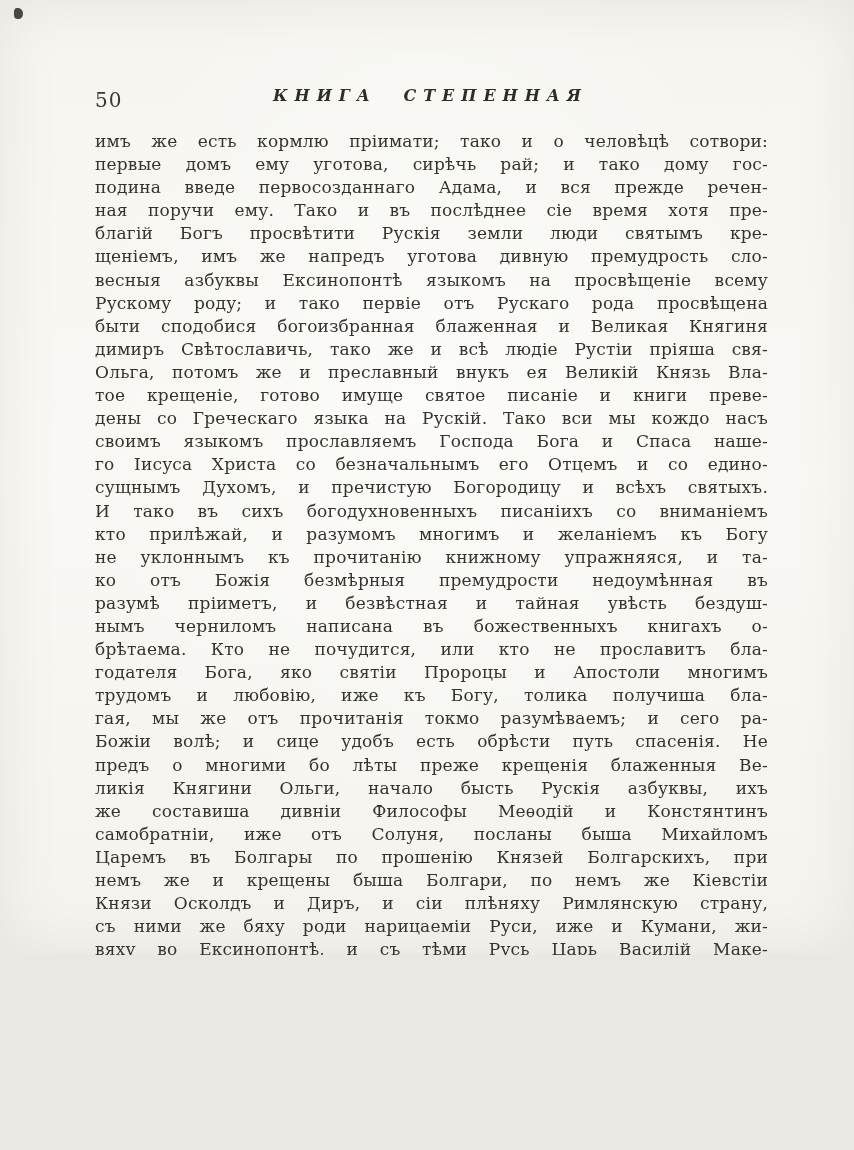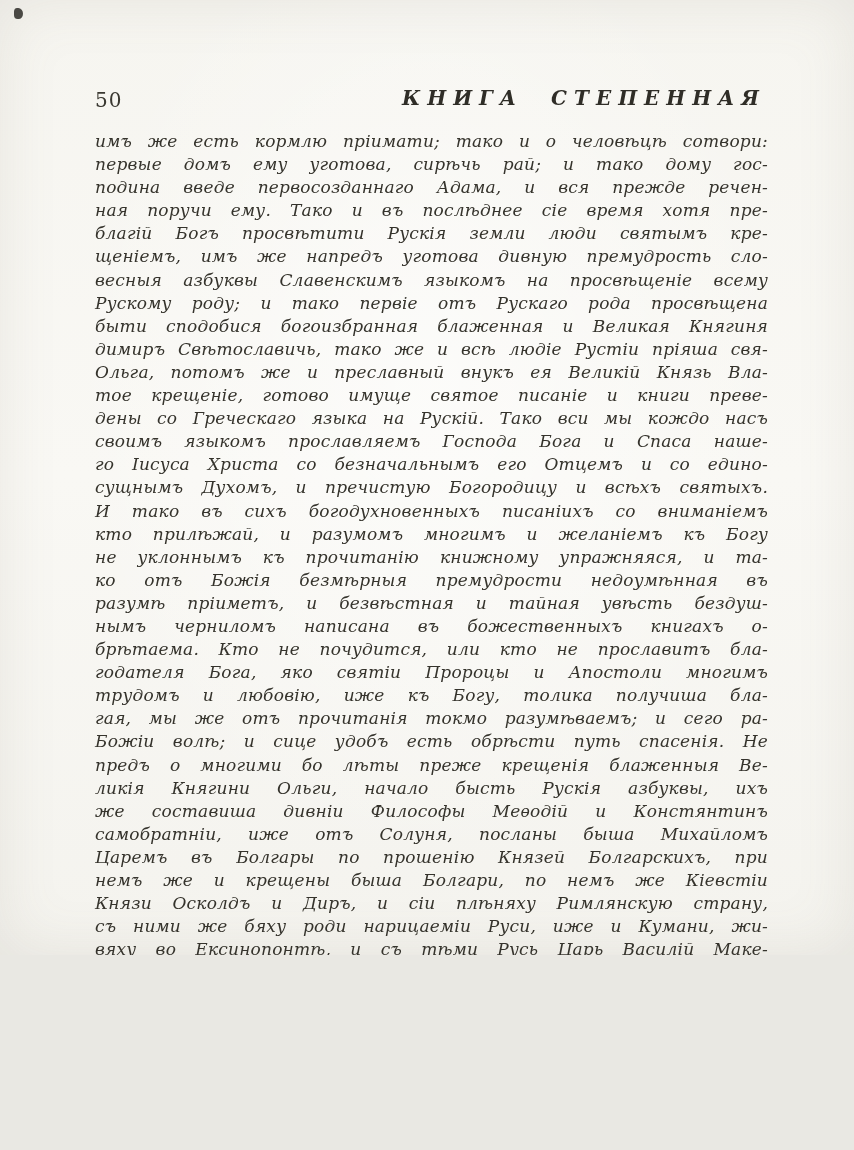--- a/index.html
+++ b/index.html
@@ -45,24 +45,24 @@
     top: 2px;
     font-size: 20px;
     letter-spacing: 1px;
     color: #3a3831;
   }
   .running-title {
     position: absolute;
     left: 0;
     right: 0;
     top: 0;
-    text-align: right;
+    text-align: center;
     font-style: italic;
     font-weight: bold;
-    font-size: 20px;
+    font-size: 16px;
     letter-spacing: 7px;
     word-spacing: 14px;
     color: #2f2d27;
     white-space: nowrap;
   }
   .body-block {
     position: absolute;
     top: 130px;
     left: 95px;
     right: 86px;
@@ -70,21 +70,20 @@
     line-height: 23.1px;
     color: #35332c;
     letter-spacing: 0.2px;
   }
   .body-block .line {
     text-align: justify;
     text-align-last: justify;
     white-space: nowrap;
     height: 23.1px;
     overflow: visible;
-    font-style: italic;
   }
   .catchword-row {
     position: absolute;
     top: 1031px;
     left: 108px;
     right: 100px;
     text-align: right;
     font-size: 17px;
     color: #35332c;
   }
@@ -100,21 +99,21 @@
     <span class="running-title">КНИГА СТЕПЕННАЯ</span>
   </div>
 
   <div class="body-block">
       <div class="line">имъ же есть кормлю пріимати; тако и о человѣцѣ сотвори:</div>
       <div class="line">первые домъ ему уготова, сирѣчь рай; и тако дому гос-</div>
       <div class="line">подина введе первосозданнаго Адама, и вся прежде речен-</div>
       <div class="line">ная поручи ему. Тако и въ послѣднее сіе время хотя пре-</div>
       <div class="line">благій Богъ просвѣтити Рускія земли люди святымъ кре-</div>
       <div class="line">щеніемъ, имъ же напредъ уготова дивную премудрость сло-</div>
-      <div class="line">весныя азбуквы Славенскимъ языкомъ на просвѣщеніе всему</div>
+      <div class="line">весныя азбуквы Ексинопонтѣ языкомъ на просвѣщеніе всему</div>
       <div class="line">Рускому роду; и тако первіе отъ Рускаго рода просвѣщена</div>
       <div class="line">быти сподобися богоизбранная блаженная и Великая Княгиня</div>
       <div class="line">димиръ Свѣтославичь, тако же и всѣ людіе Рустіи пріяша свя-</div>
       <div class="line">Ольга, потомъ же и преславный внукъ ея Великій Князь Вла-</div>
       <div class="line">тое крещеніе, готово имуще святое писаніе и книги преве-</div>
       <div class="line">дены со Греческаго языка на Рускій. Тако вси мы кождо насъ</div>
       <div class="line">своимъ языкомъ прославляемъ Господа Бога и Спаса наше-</div>
       <div class="line">го Іисуса Христа со безначальнымъ его Отцемъ и со едино-</div>
       <div class="line">сущнымъ Духомъ, и пречистую Богородицу и всѣхъ святыхъ.</div>
       <div class="line">И тако въ сихъ богодухновенныхъ писаніихъ со вниманіемъ</div>

